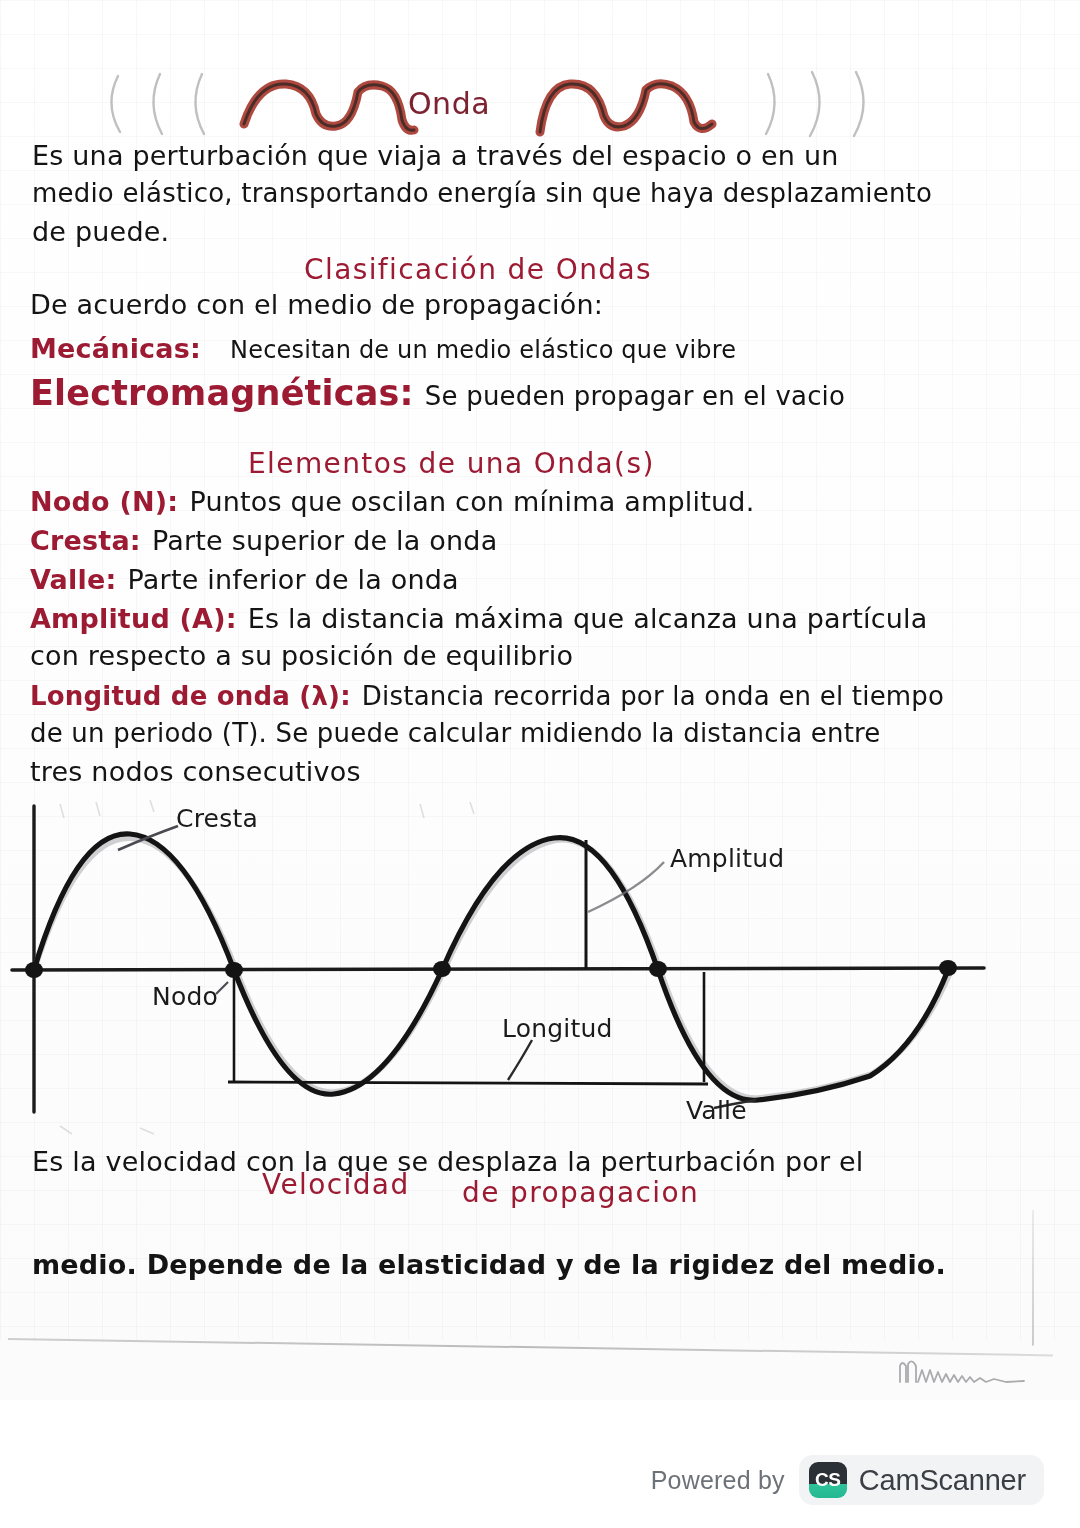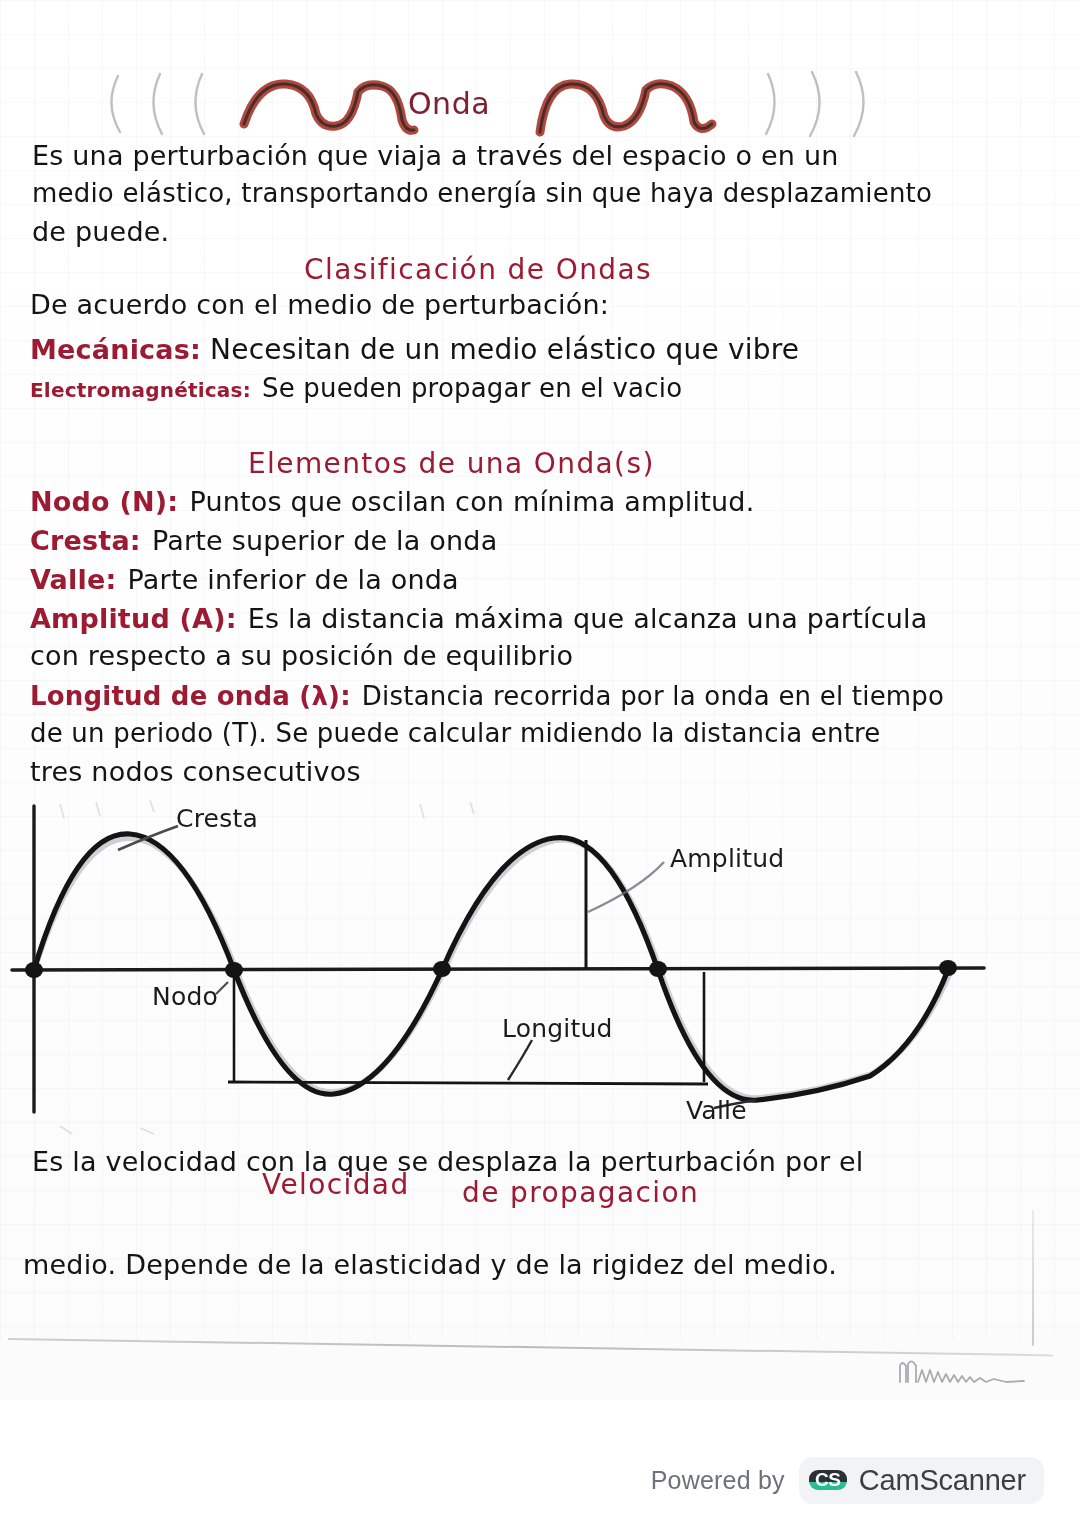--- a/index.html
+++ b/index.html
@@ -146,21 +146,21 @@
   .cs-chip {
     display: flex;
     align-items: center;
     gap: 12px;
     background: #f2f3f5;
     border-radius: 14px;
     padding: 7px 18px 7px 10px;
   }
   .cs-logo {
     width: 38px;
-    height: 20px;
+    height: 36px;
     border-radius: 9px;
     background: linear-gradient(180deg, #2b2f36 0%, #2b2f36 62%, #2ec39a 62%, #24b892 100%);
     display: flex;
     align-items: center;
     justify-content: center;
     color: #ffffff;
     font-family: "Liberation Sans", sans-serif;
     font-weight: bold;
     font-size: 19px;
     letter-spacing: -0.5px;
@@ -204,29 +204,29 @@
       <path d="M540 70 Q546 24 570 22 Q596 20 604 54 Q610 68 624 64 Q640 58 646 28 Q656 18 672 24 Q690 32 694 60 Q700 72 712 62" stroke="#2a2320" stroke-width="3" fill="none" stroke-linecap="round" opacity="0.75"></path>
     </svg>
   </div>
   <div class="title-word hand">Onda</div>
 
   <div class="body-line hand ink-black" style="left:32px; top:142px;">Es una perturbación que viaja a través del espacio o en un</div>
   <div class="body-line hand ink-black" style="left:32px; top:180px; font-size:26px;">medio elástico, transportando energía sin que haya desplazamiento</div>
   <div class="body-line hand ink-black" style="left:32px; top:218px;">de puede.</div>
 
   <div class="heading hand ink-red" style="left:304px; top:253px;">Clasificación de Ondas</div>
-  <div class="body-line hand ink-black" style="left:30px; top:291px;">De acuerdo con el medio de perturbación:</div>
+  <div class="body-line hand ink-black" style="left:30px; top:291px;">De acuerdo con el medio de propagación:</div>
 
   <div style="position:absolute; left:30px; top:333px; white-space:nowrap;">
     <span class="hand ink-red term" style="font-size:27px;">Mecánicas:</span>
-    <span class="hand ink-black" style="font-size:28px; margin-left:4px;">Necesitan de un medio elástico que vibre</span>
+    <span class="hand ink-black" style="font-size:24px; margin-left:24px;">Necesitan de un medio elástico que vibre</span>
   </div>
 
   <div style="position:absolute; left:30px; top:373px; white-space:nowrap;">
-    <span class="hand ink-red term" style="font-size:20px;">Electromagnéticas:</span>
+    <span class="hand ink-red term" style="font-size:35px;">Electromagnéticas:</span>
     <span class="hand ink-black" style="font-size:26px; margin-left:6px;">Se pueden propagar en el vacio</span>
   </div>
 
   <div class="heading hand ink-red" style="left:248px; top:447px;">Elementos de una Onda(s)</div>
 
   <div style="position:absolute; left:30px; top:486px; white-space:nowrap;">
     <span class="hand ink-red term" style="font-size:27px;">Nodo (N):</span>
     <span class="hand ink-black" style="font-size:27px; margin-left:6px;">Puntos que oscilan con mínima amplitud.</span>
   </div>
 
@@ -307,21 +307,21 @@
     <div class="diagram-label hand" style="left:152px; top:200px;">Nodo</div>
     <div class="diagram-label hand" style="left:670px; top:62px;">Amplitud</div>
     <div class="diagram-label hand" style="left:502px; top:232px;">Longitud</div>
     <div class="diagram-label hand" style="left:686px; top:314px;">Valle</div>
   </div>
 
   <div class="heading hand ink-red" style="left:262px; top:1168px;">Velocidad</div>
   <div class="heading hand ink-red" style="left:462px; top:1176px;">de propagacion</div>
 
   <div class="body-line hand ink-black" style="left:32px; top:1148px;">Es la velocidad con la que se desplaza la perturbación por el</div>
-  <div class="body-line hand ink-black" style="left:23px; top:1251px;">medio. Depende de la elasticidad y de la rigidez del medio.</div>
+  <div class="body-line hand ink-black" style="left:32px; top:1251px;font-weight:bold;">medio. Depende de la elasticidad y de la rigidez del medio.</div>
 
   <svg class="signature" width="150" height="34" viewBox="0 0 150 34">
     <path d="M4 26 L4 10 Q6 4 10 10 L10 26 M12 26 L12 8 Q16 2 20 10 L20 26
              M22 26 L26 14 L30 26 L34 14 L38 26 L42 16 L46 26 L50 18 L54 26
              L58 19 L62 26 L66 20 L70 26 L74 21 L78 26 L84 22 L90 26 L98 23 L110 26 L128 25" stroke="#6a6a70" stroke-width="1.8" fill="none" stroke-linecap="round" stroke-linejoin="round"></path>
   </svg>
 
   <div class="footer">
     <span class="powered-by">Powered by</span>
     <span class="cs-chip">

